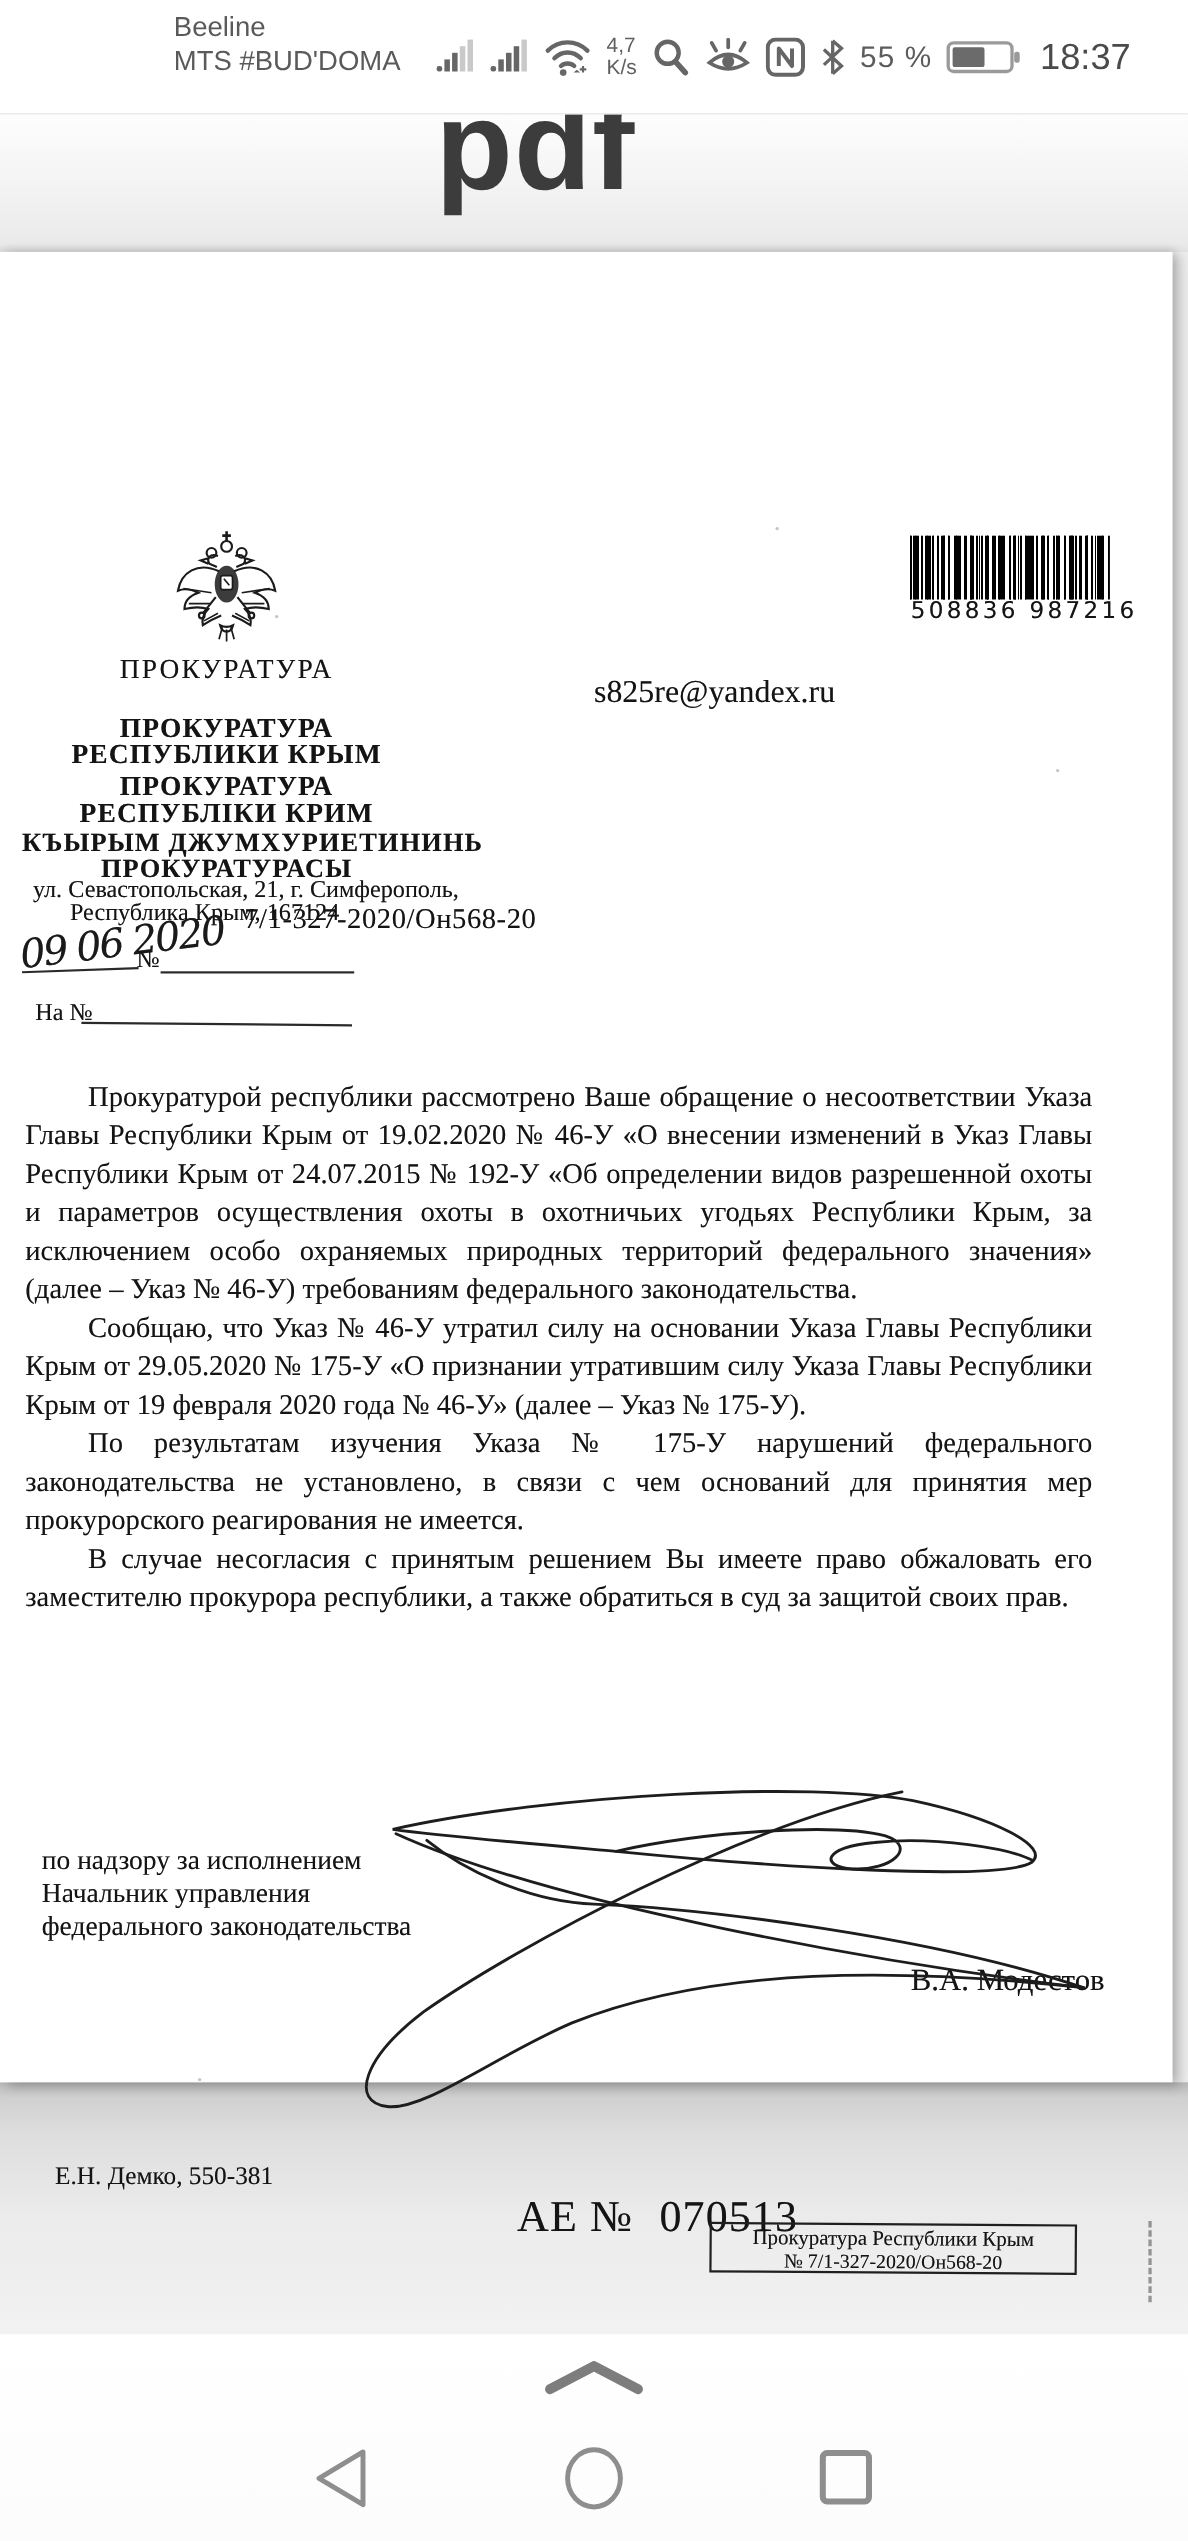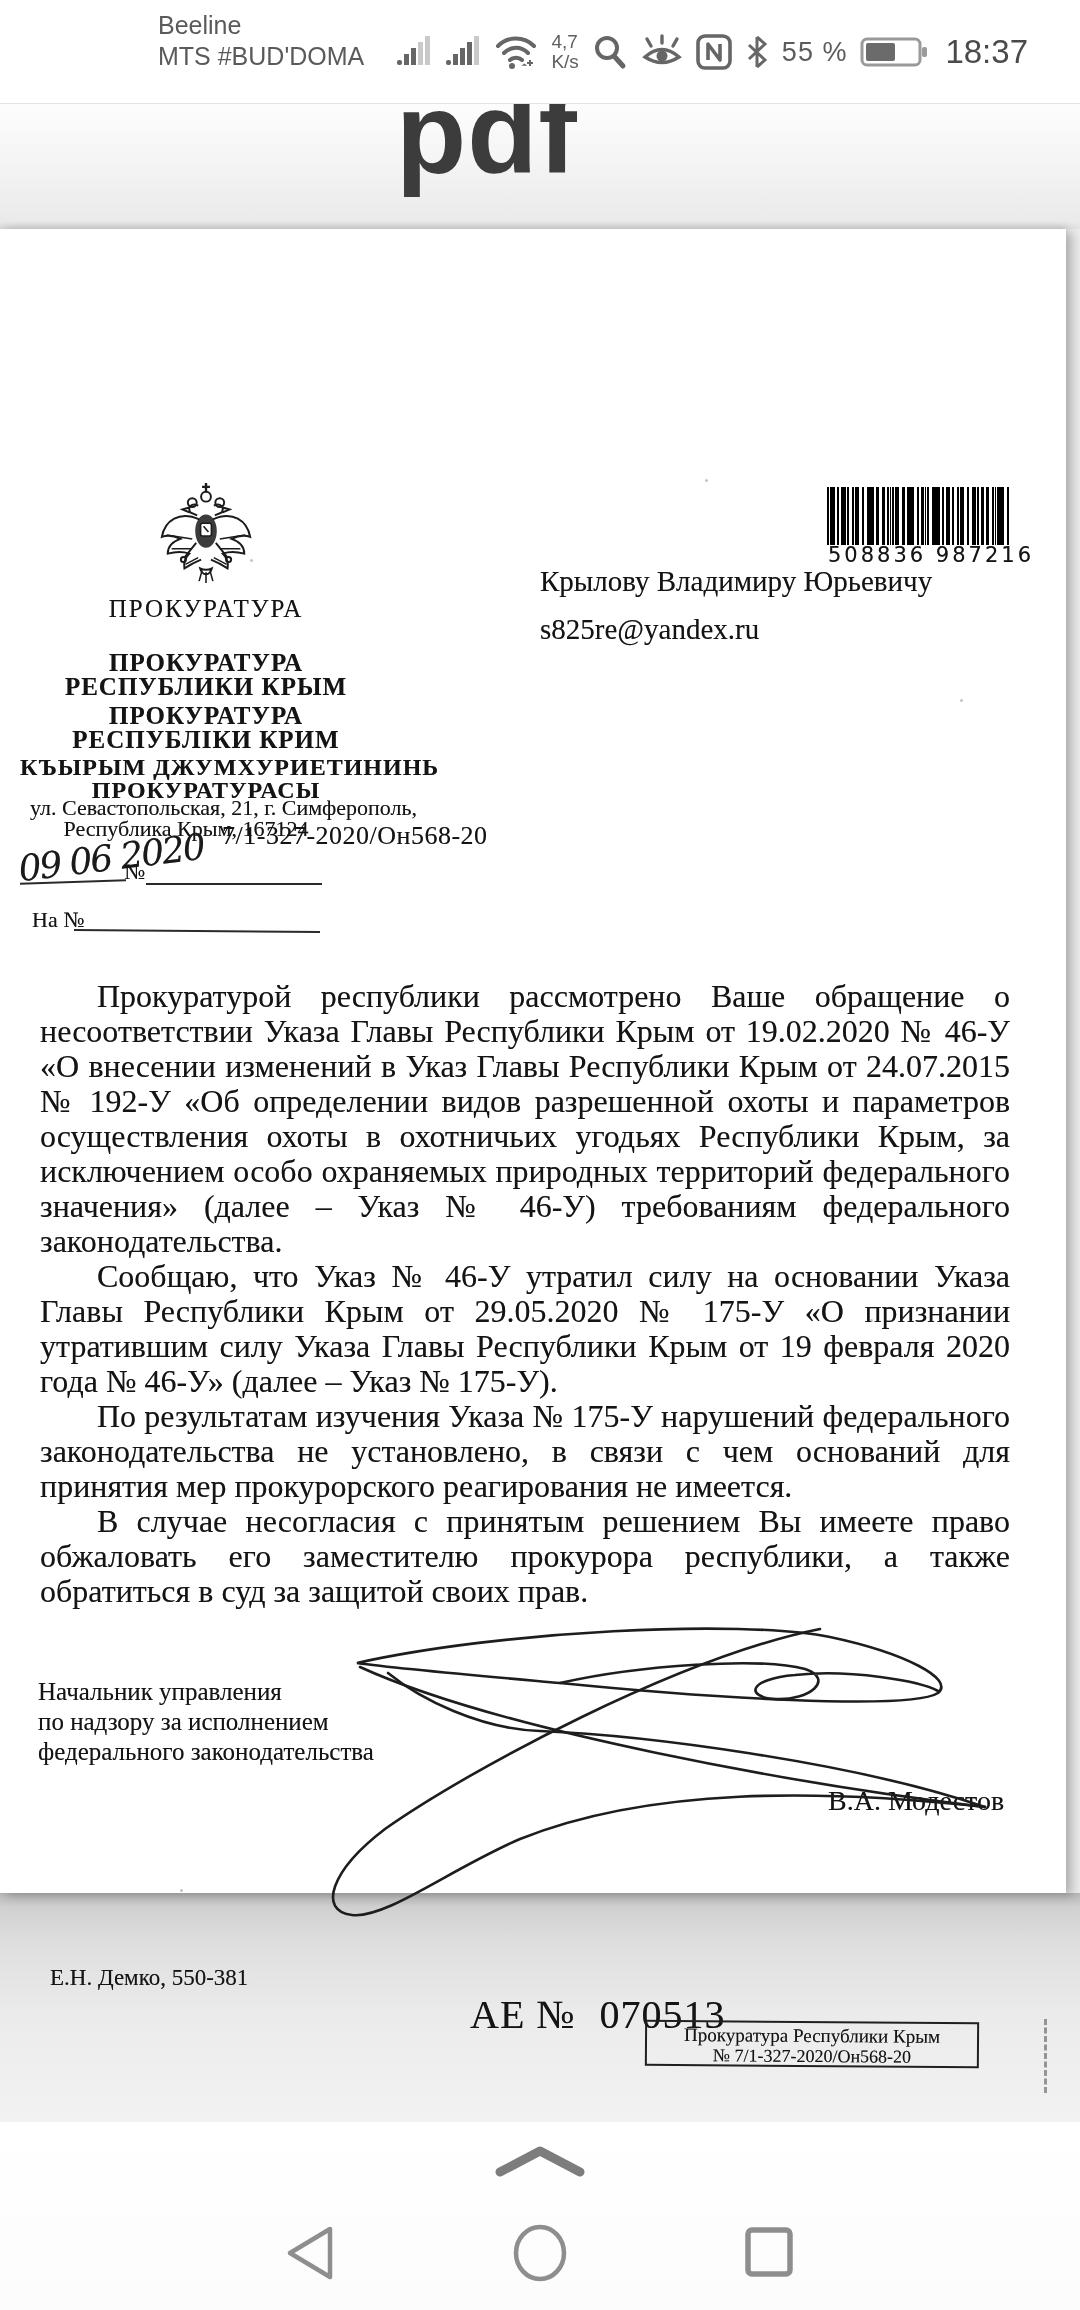--- a/index.html
+++ b/index.html
@@ -41,21 +41,21 @@
   .hand{font-family:"DejaVu Serif",serif;font-style:italic;font-size:36px;
     letter-spacing:-2px;transform:rotate(-7deg);color:#1a1a1a;}
   .rule{background:#2a2a2a;height:2px;}
   .recipient{font-size:29px;}
   .barcode{background:
       repeating-linear-gradient(90deg,#000 0 2px,transparent 2px 5px),
       repeating-linear-gradient(90deg,transparent 0 3px,#000 3px 6px,transparent 6px 13px),
       repeating-linear-gradient(90deg,#000 0 1px,transparent 1px 7px);
     background-color:#fff;}
   .bc-digits{font-family:"DejaVu Sans",sans-serif;font-size:21px;letter-spacing:3px;white-space:pre;}
-  .body-text{left:40px;top:750px;width:970px;font-size:32px;line-height:35px;text-align:justify;}
+  .body-text{left:23px;top:750px;width:970px;font-size:26px;line-height:35px;text-align:justify;}
   .body-text p{margin:0;text-indent:57px;}
   .sig-title{left:38px;top:1448px;font-size:25px;line-height:30px;}
   .sig-name{font-size:28px;}
   .executor{font-size:23px;}
   .series{font-size:40px;letter-spacing:1px;display:flex;gap:24px;}
   .stamp{left:645px;top:1792px;width:330px;height:42px;border:2px solid #1f1f1f;
     transform:rotate(.4deg);text-align:center;}
   .stamp-l1{font-size:19px;line-height:22px;padding-top:2px;}
   .stamp-l2{font-size:18px;line-height:19px;}
   .artifact{left:1044px;top:1790px;height:74px;width:0;border-left:3px dashed #6f6f6f;opacity:.7;}
@@ -177,33 +177,32 @@
 
     <div class="abs hand" style="left:18px;top:608px;">09 06 2020</div>
     <div class="abs rule" style="left:20px;top:652px;width:106px;transform:rotate(-2deg);"></div>
     <div class="abs addr" style="left:124px;top:630px;">№</div>
     <div class="abs rule" style="left:146px;top:654px;width:176px;"></div>
     <div class="abs addr" style="left:32px;top:678px;">На №</div>
     <div class="abs rule" style="left:74px;top:701px;width:246px;transform:rotate(.5deg);"></div>
 
     <div class="abs barcode" style="left:827px;top:258px;width:182px;height:58px;"></div>
     <div class="abs bc-digits" style="left:828px;top:314px;">508836 987216</div>
-    <div class="abs recipient" style="left:540px;top:336px;">Крылову Владимиру Юрьевичу</div>
     <div class="abs recipient" style="left:540px;top:384px;">s825re@yandex.ru</div>
 
     <div class="abs body-text">
       <p>Прокуратурой республики рассмотрено Ваше обращение о несоответствии Указа Главы Республики Крым от 19.02.2020 № 46-У «О внесении изменений в Указ Главы Республики Крым от 24.07.2015 № 192-У «Об определении видов разрешенной охоты и параметров осуществления охоты в охотничьих угодьях Республики Крым, за исключением особо охраняемых природных территорий федерального значения» (далее – Указ № 46-У) требованиям федерального законодательства.</p>
       <p>Сообщаю, что Указ № 46-У утратил силу на основании Указа Главы Республики Крым от 29.05.2020 № 175-У «О признании утратившим силу Указа Главы Республики Крым от 19 февраля 2020 года № 46-У» (далее – Указ № 175-У).</p>
       <p>По результатам изучения Указа № 175-У нарушений федерального законодательства не установлено, в связи с чем оснований для принятия мер прокурорского реагирования не имеется.</p>
       <p>В случае несогласия с принятым решением Вы имеете право обжаловать его заместителю прокурора республики, а также обратиться в суд за защитой своих прав.</p>
     </div>
 
     <div class="abs sig-title">
+      <div>по надзору за исполнением</div>
       <div>Начальник управления</div>
-      <div>по надзору за исполнением</div>
       <div>федерального законодательства</div>
     </div>
     <div class="abs sig-name" style="left:828px;top:1556px;">В.А. Модестов</div>
     <svg class="abs" style="left:300px;top:1385px;" width="710" height="330" viewBox="300 1385 710 330">
       <g fill="none" stroke="#1d1d1d" stroke-width="2.6" stroke-linecap="round">
         <path d="M357 1434 C500 1402 740 1390 830 1408 C905 1424 955 1450 938 1464 C910 1482 700 1468 560 1454 C470 1446 400 1440 357 1434 Z"></path>
         <path d="M560 1454 C640 1436 760 1428 805 1440 C835 1450 810 1472 775 1470 C745 1468 748 1450 795 1446 C850 1440 920 1452 938 1462"></path>
         <path d="M820 1400 C680 1428 470 1540 385 1600 C330 1642 318 1682 352 1686 C386 1690 450 1640 520 1610 C650 1558 820 1560 985 1578"></path>
         <path d="M985 1578 C850 1532 640 1506 540 1502 C480 1500 420 1470 388 1444"></path>
         <path d="M360 1438 C500 1502 800 1556 985 1578"></path>

